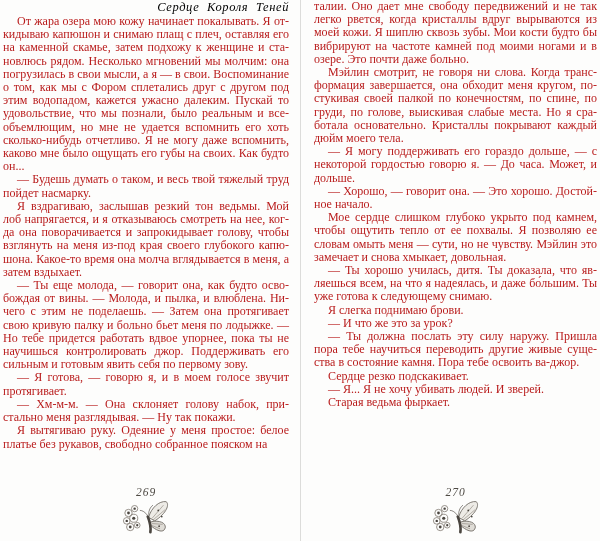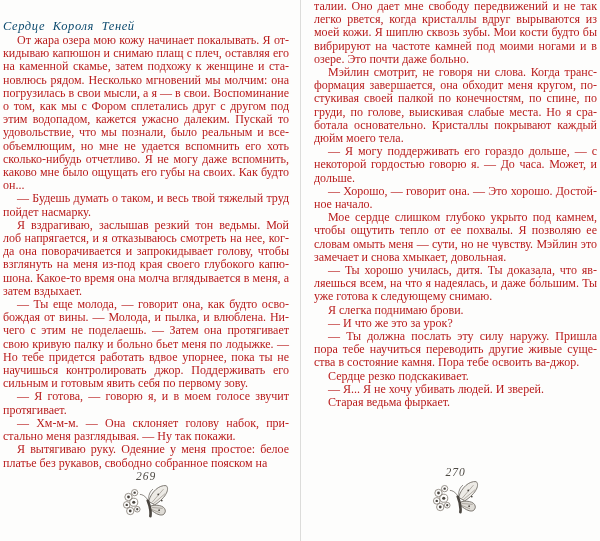--- a/index.html
+++ b/index.html
@@ -22,45 +22,45 @@
     overflow:hidden;
   }
   .page-left{width:300px;padding:0 11px 0 3px;}
   .page-right{width:299px;padding:0 3px 0 13px;}
   .divider{
     width:1px;
     background:#dcdcda;
     align-self:stretch;
   }
   .running-header{
-    margin-top:19px;
-    text-align:left;
+    margin-top:0;
+    text-align:right;
     font-style:italic;
     font-size:12.5px;
     letter-spacing:0.6px;
     word-spacing:4px;
-    color:#0c4a6e;
+    color:#000000;
     white-space:nowrap;
   }
   .page-body{
     flex:1;
     margin-top:0;
     font-size:12px;
     line-height:13.2px;
     color:#b91c1c;
     text-align:justify;
   }
   .page-body p{
     margin:0;
     text-indent:14px;
   }
   .page-body p.noindent{text-indent:0;}
   .page-footer{
     text-align:center;
-    padding-bottom:20px;
+    padding-bottom:0;
   }
   .page-number{
     font-style:italic;
     font-size:11.5px;
     letter-spacing:1px;
     color:#4e4a44;
     margin-bottom:1px;
   }
   .ornament{display:block;margin:0 auto;width:54px;height:42px;}
 </style>

